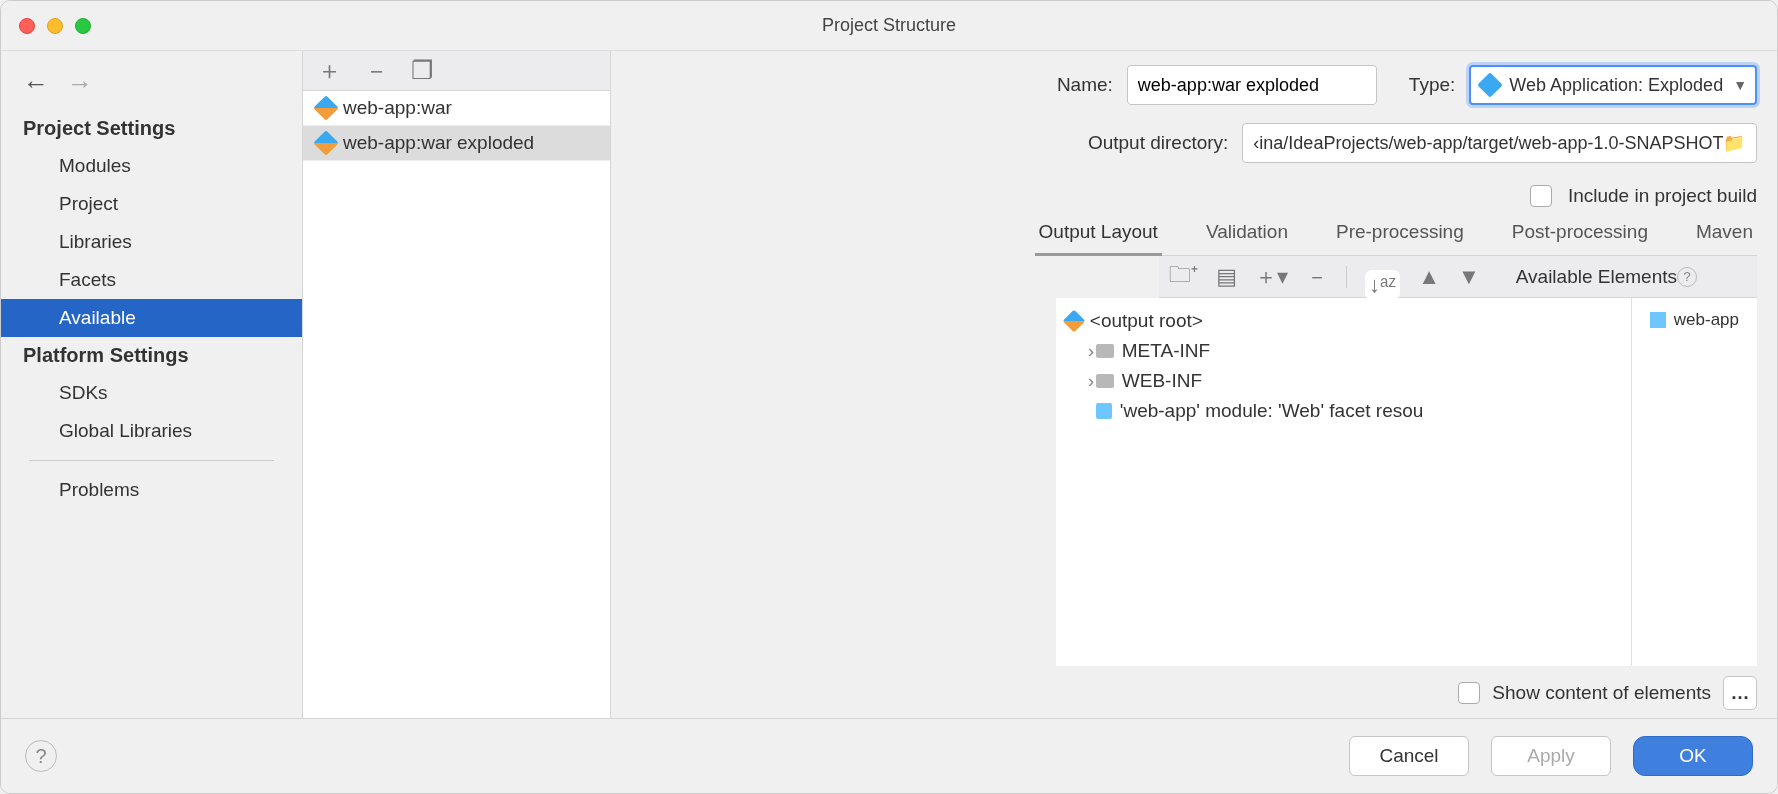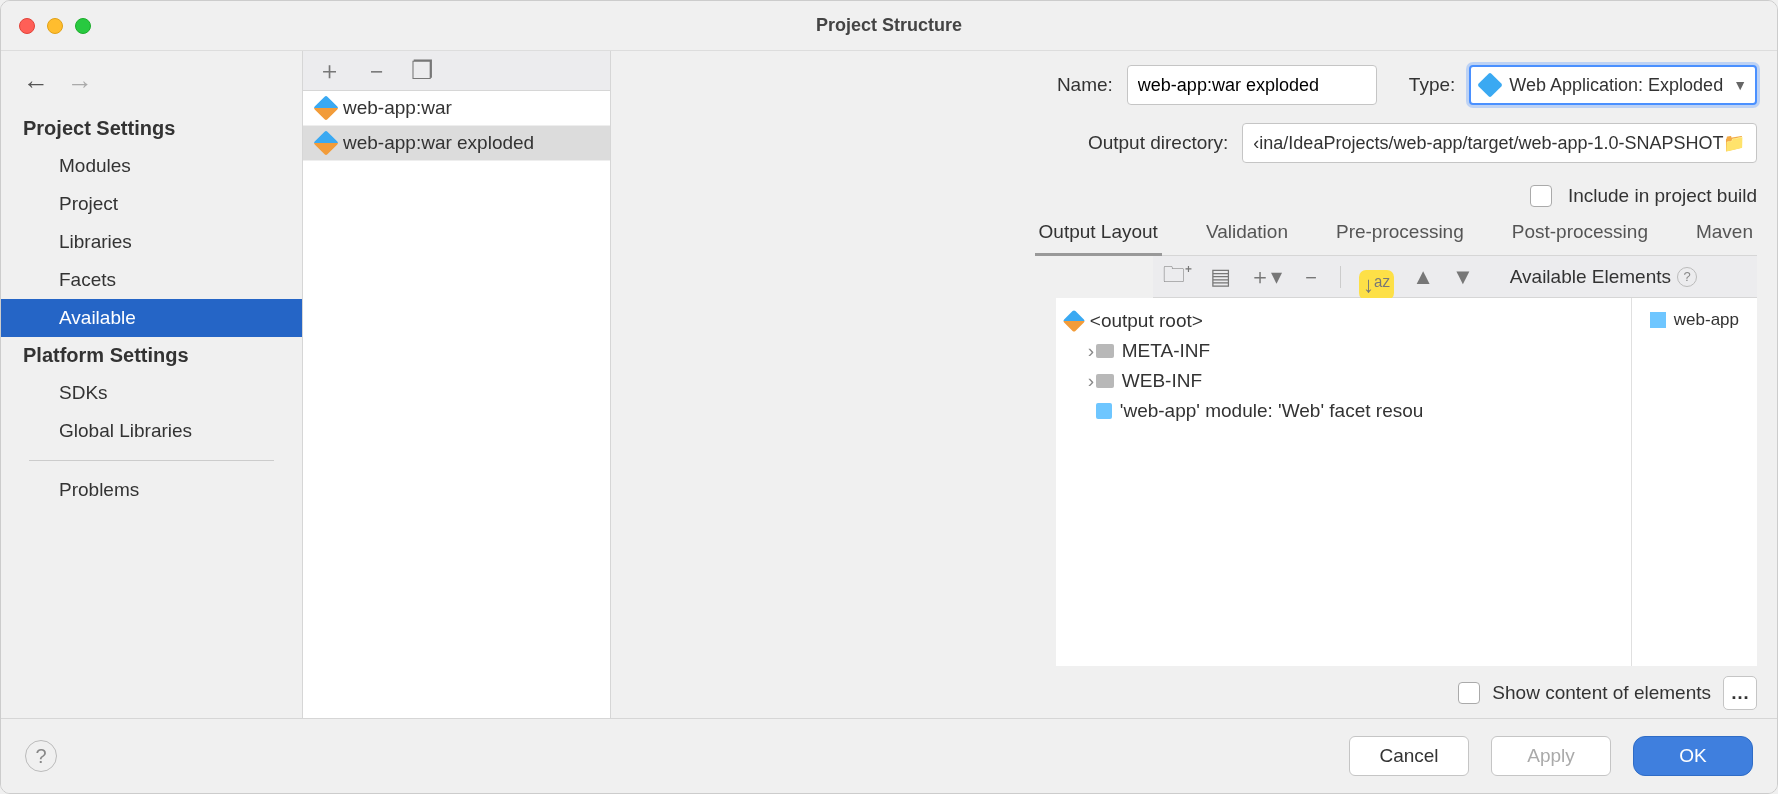--- a/index.html
+++ b/index.html
@@ -31,21 +31,21 @@
     padding-left: 18px;
   }
   .traffic-light { width: 16px; height: 16px; border-radius: 50%; }
   .tl-red    { background: #ff5f57; border: 1px solid #e24238; }
   .tl-yellow { background: #ffbd2e; border: 1px solid #e1a117; }
   .tl-green  { background: #28c940; border: 1px solid #1dad2b; }
   .window-title {
     position: absolute;
     left: 0; right: 0;
     text-align: center;
-    font-weight: 700;
+    font-weight: 400;
     color: #444;
     font-size: 18px;
   }
 
   .content {
     display: flex;
     height: calc(100% - 50px - 75px);
   }
 
   
@@ -194,21 +194,21 @@
     background:#ececee;
     border-bottom:1px solid #d6d6d6;
     display:flex;
     align-items:center;
     gap: 18px;
     padding: 0 10px;
     color:#777;
     font-size:22px;
   }
   .layout-toolbar .spacer { flex:1; }
-  .avail-label { font-size:19px; color:#333; display:flex; align-items:center; gap:6px; padding-right:50px;}
+  .avail-label { font-size:19px; color:#333; display:flex; align-items:center; padding-right:50px;}
   .qmark { width:20px;height:20px;border:1px solid #bbb;border-radius:50%;display:inline-flex;align-items:center;justify-content:center;font-size:13px;color:#888;}
 
   .layout-body {
     flex:1;
     display:flex;
     background:#fff;
   }
   .tree-pane {
     width: 576px;
     border-right:1px solid #e0e0e0;
@@ -253,21 +253,21 @@
   }
   .help-btn { width:32px;height:32px;border:1px solid #bbb;border-radius:50%;display:flex;align-items:center;justify-content:center;font-size:20px;color:#888;}
   .footer-buttons { margin-left:auto; display:flex; gap:22px; }
   .btn {
     min-width:120px;height:40px;border:1px solid #c5c5c5;border-radius:6px;background:#fff;font-size:19px;display:inline-flex;align-items:center;justify-content:center;padding:11px 22px;color:#333;cursor:pointer;
   }
   .btn.primary { background:#3f7fde; color:#fff; border-color:#2f6cc6;border-radius:12px; }
   .btn.disabled { color:#aaa; }
   .tool-sep { width:1px;height:22px;background:#ccc; }
   .tool-btn { cursor:pointer; }
-  .tool-btn.on { background:#fde047; border-radius:7px; padding:2px 4px;margin-top:16px;}
+  .tool-btn.on { background:#ffffff; border-radius:7px; padding:2px 4px;margin-top:16px;}
 </style>
 </head>
 <body>
 
 <div class="titlebar">
   <div class="traffic-lights">
     <div class="traffic-light tl-red"></div>
     <div class="traffic-light tl-yellow"></div>
     <div class="traffic-light tl-green"></div>
   </div>

